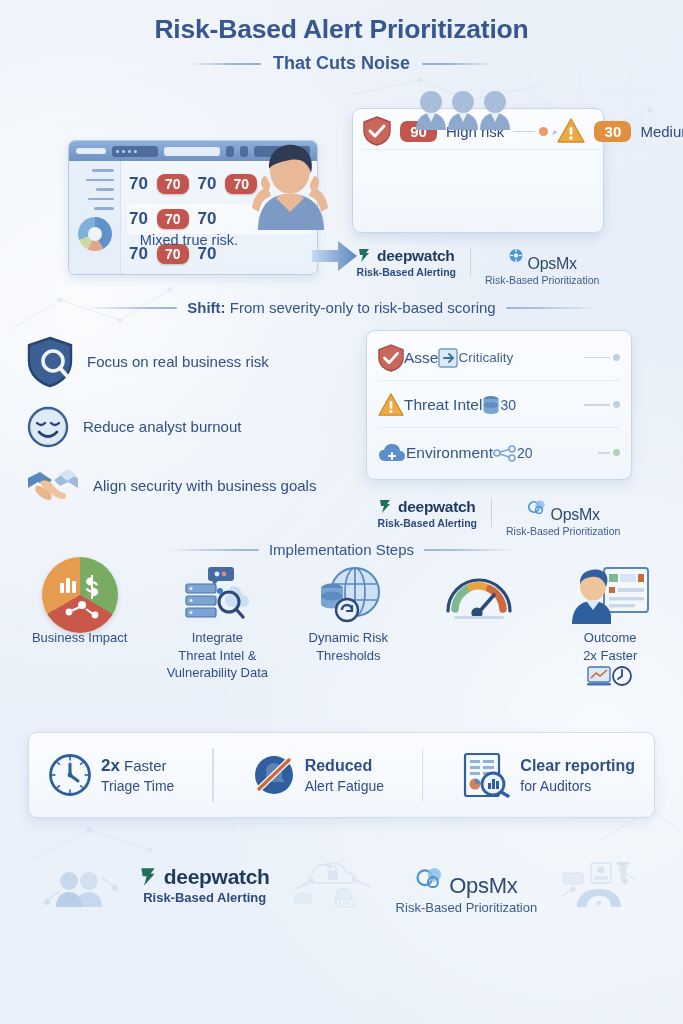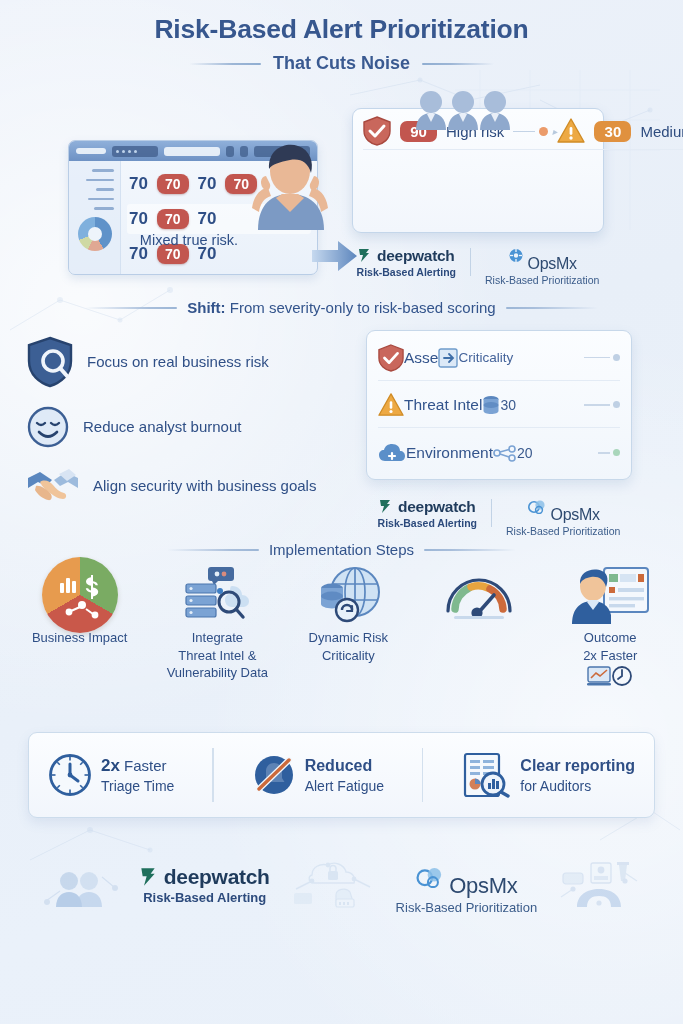--- a/index.html
+++ b/index.html
@@ -591,21 +591,21 @@
             </g>
             <ellipse cx="18" cy="22" rx="11" ry="4.4" fill="#5b87bf"></ellipse>
             <path d="M7 22 V38 C7 40.4 11.9 42.4 18 42.4 C24.1 42.4 29 40.4 29 38 V22" fill="#7ba3d4"></path>
             <ellipse cx="18" cy="30" rx="11" ry="4.4" fill="#5b87bf" opacity=".85"></ellipse>
             <circle cx="33" cy="44" r="11" fill="#e8f1fa" stroke="#2e4a78" stroke-width="2.4"></circle>
             <path d="M28 44 A5 5 0 0 1 38 44" stroke="#2e4a78" stroke-width="2.4" fill="none"></path>
             <path d="M38 40 V45 H33" stroke="#2e4a78" stroke-width="2.2" fill="none" stroke-linecap="round"></path>
           </svg>
         </div>
         <div class="step-label" style="white-space:pre-line">Dynamic Risk
-Criticality</div>
+Thresholds</div>
       </div>
 
       <svg class="step-arrow" width="26" height="18" viewBox="0 0 26 18">
         <path d="M0 6 H15 V0 L26 9 L15 18 V12 H0 Z" fill="#aac4e2"></path>
       </svg>
 
       <div class="step">
         <div class="step-icon">
           <svg width="74" height="52" viewBox="0 0 74 52">
             <path d="M6 42 A31 31 0 0 1 68 42" fill="none" stroke="#2e4a78" stroke-width="3.2" stroke-linecap="round"></path>

